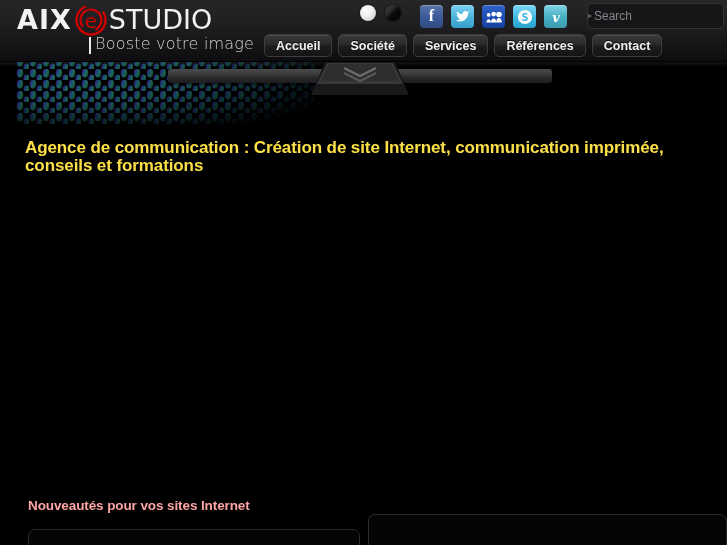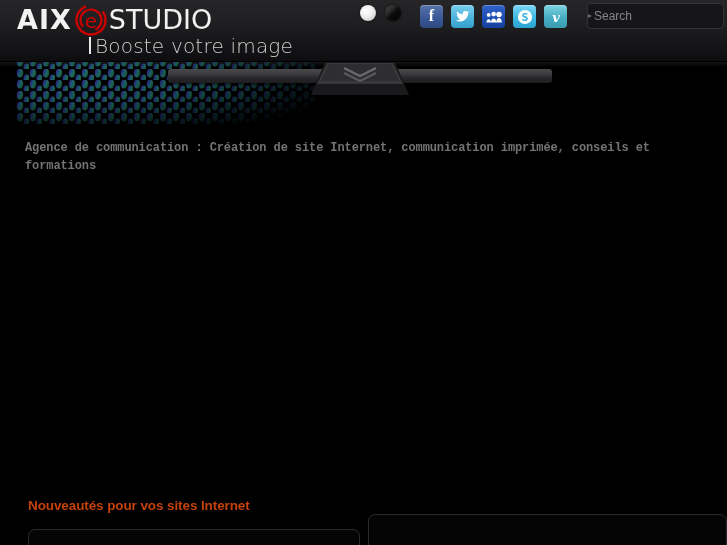--- a/index.html
+++ b/index.html
@@ -48,21 +48,21 @@
   .logo-studio {
     font-family:"DejaVu Sans", sans-serif;
     font-size:27px; font-weight:400; letter-spacing:0px;
     color:#f2f2f2;
     line-height:30px;
     text-align:right;
   }
   .logo-tag {
     position:absolute; left:78px; top:30px;
     font-family:"DejaVu Sans", sans-serif;
-    font-size:20px; font-weight:300; color:#cfcfcf;
+    font-size:16px; font-weight:300; color:#cfcfcf;
     letter-spacing:0.2px;
     white-space:nowrap;
   }
   .logo-tag:before{
     content:""; position:absolute; left:-6px; top:3px;
     width:2px; height:17px; background:#e8e8e8;
   }
 
   
   .style-dots {
@@ -165,35 +165,34 @@
   }
   .hero-strip-right{
     position:absolute; left:0; top:0; width:727px; height:5px;
     background:linear-gradient(180deg,#141416 0%,#000 100%);
   }
 
   
   .headline {
     position:absolute; left:25px; top:139px;
     width:676px;
-    color:#737373;
-    font-size:12px; font-weight:700;
+    color:#fde047;
+    font-size:17px; font-weight:700;
     line-height:18px;
     letter-spacing:-0.1px;
-    font-family:Liberation Mono, monospace;
   }
 
   
   .col {
     position:absolute; top:498px;
   }
   .col-left  { left:28px; width:332px; }
   .col-right { left:368px; width:332px; }
   .col-title {
-    color:#c2410c;
+    color:#fca5a5;
     font-size:13.5px; font-weight:700;
     letter-spacing:-0.1px;
     white-space:nowrap;
   }
   .col-box {
     margin-top:16px;
     height:60px;
     border:1px solid #2a2a2c;
     border-radius:7px;
     background:#050505;
@@ -256,20 +255,27 @@
       </svg>
     </a>
   </div>
 
   <div class="searchbox">
     <span class="search-caret">▸</span>
     <input class="search-input" type="text" placeholder="Search" style="">
 
   </div>
 
+  <nav class="nav">
+    <a class="nav-item">Accueil</a>
+    <a class="nav-item">Société</a>
+    <a class="nav-item">Services</a>
+    <a class="nav-item">Références</a>
+    <a class="nav-item">Contact</a>
+  </nav>
 </div>
 
 <div class="hero">
   <div class="hero-strip-right"></div>
 
   <svg class="halftone" viewBox="0 0 300 68">
     <defs>
       <linearGradient id="htg" x1="0" y1="0" x2="1" y2="0.5">
         <stop offset="0%" stop-color="#3a1f6e"></stop>
         <stop offset="28%" stop-color="#2a2f86"></stop>

